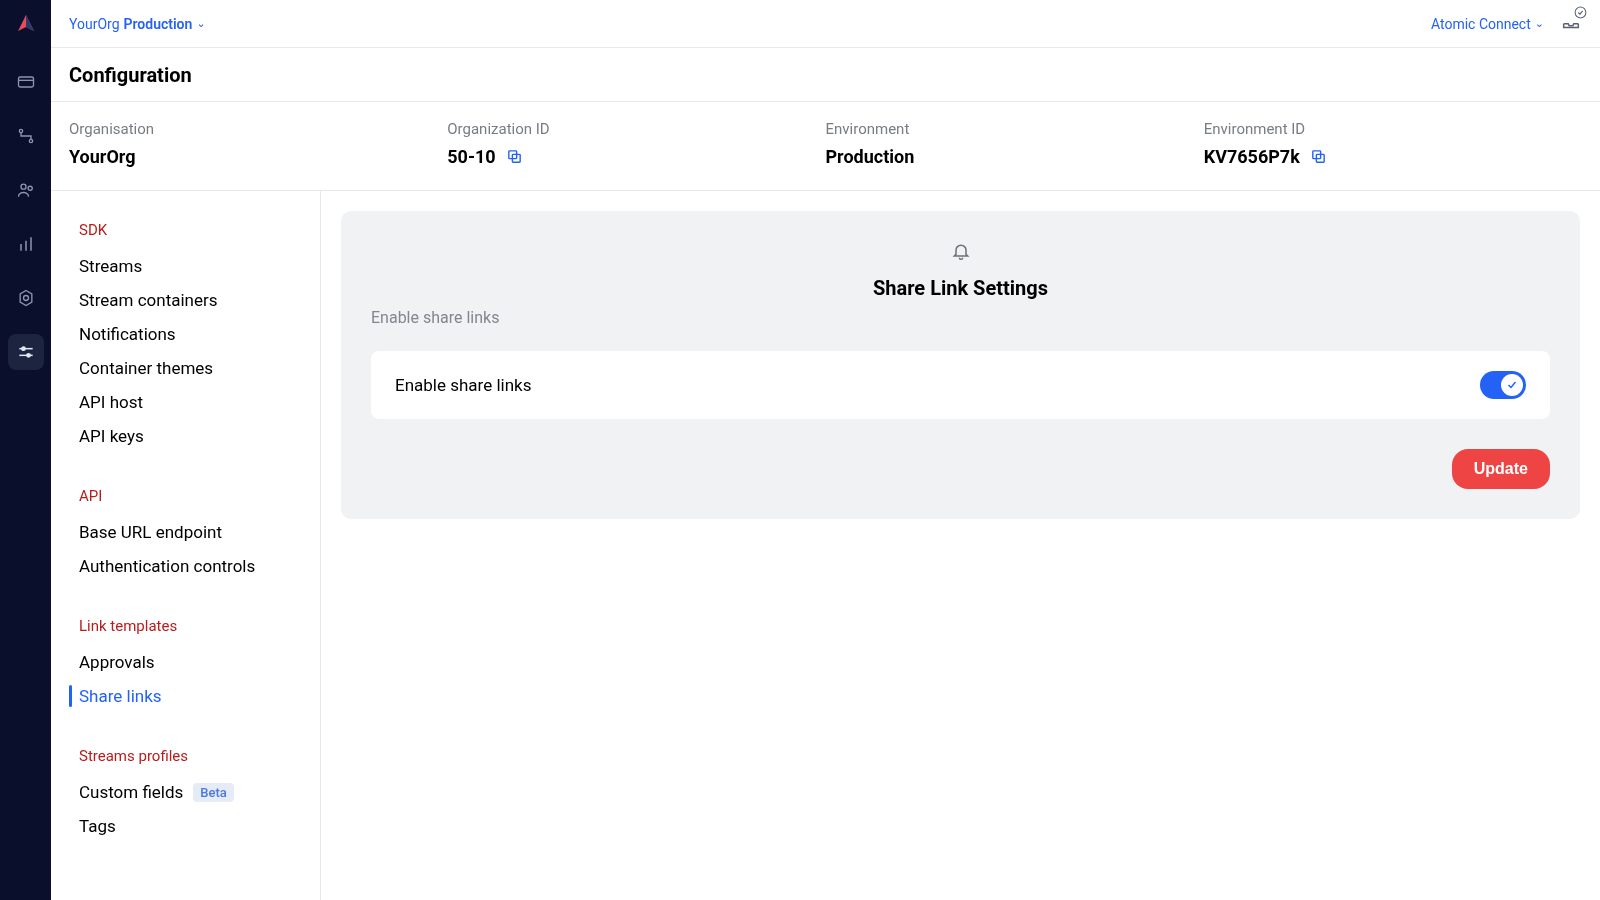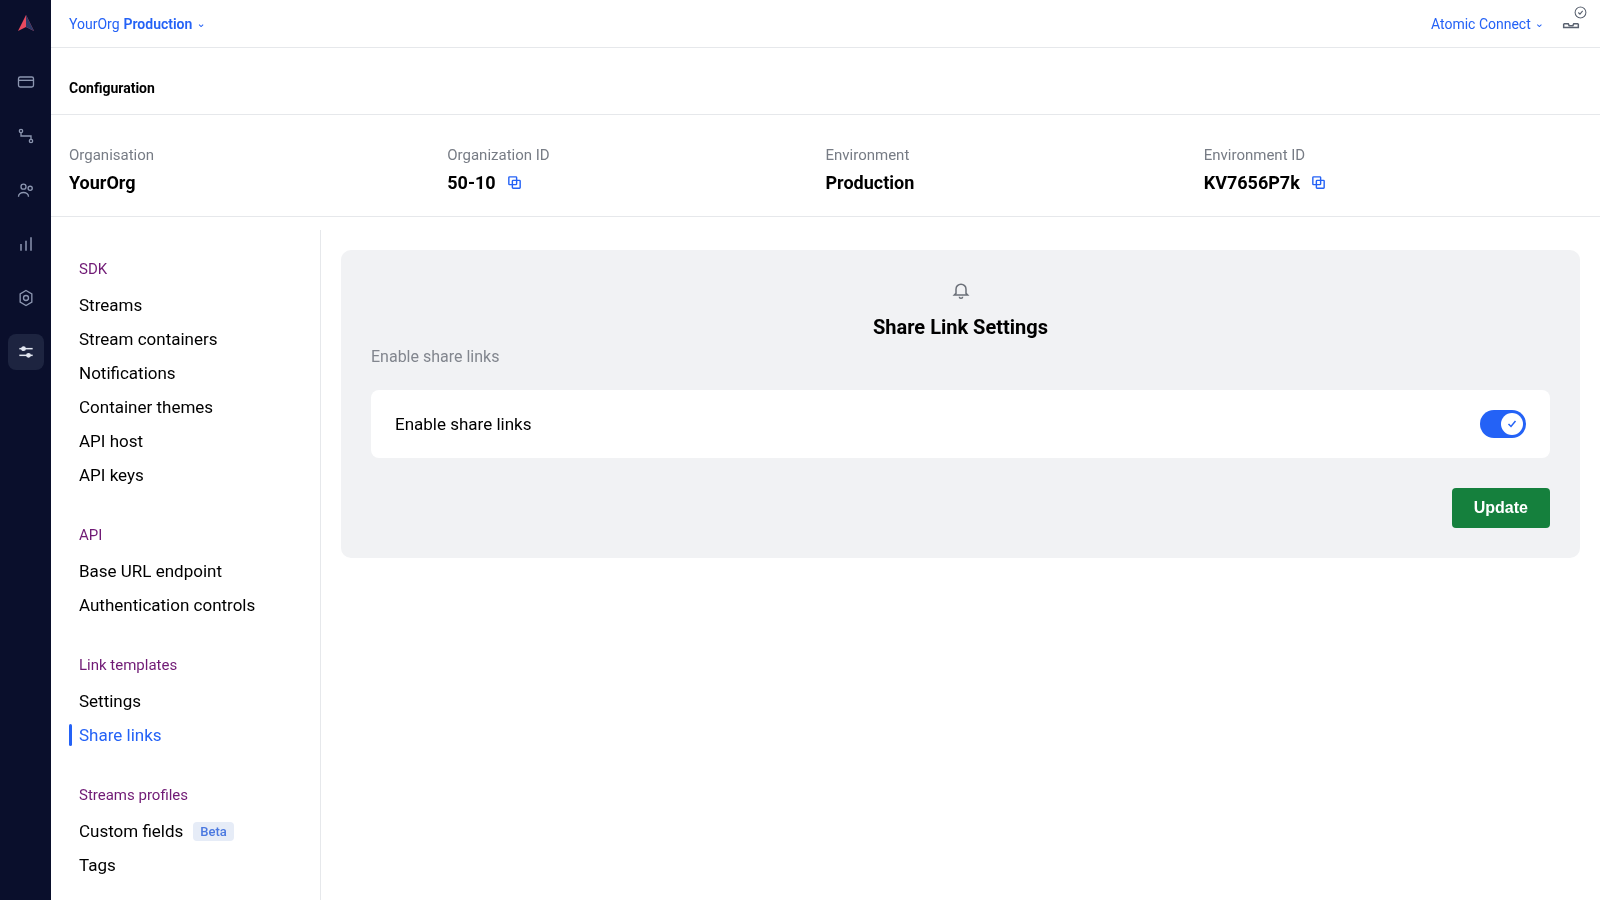--- a/index.html
+++ b/index.html
@@ -42,21 +42,20 @@
   cursor: pointer;
 }
 .rail-icon.active {
   background: #1d2440;
   color: #e2e6f0;
 }
 .main {
   flex: 1;
   display: flex;
   flex-direction: column;
-  gap: 13px;
 }
 
 .topbar {
   height: 48px;
   border-bottom: 1px solid #e6e8eb;
   display: flex;
   align-items: center;
   padding: 0 18px;
   justify-content: space-between;
 }
@@ -89,21 +88,21 @@
 }
 
 .page-title-bar {
   height: 54px;
   border-bottom: 1px solid #e6e8eb;
   display: flex;
   align-items: center;
   padding: 0 18px;
 }
 .page-title {
-  font-size: 14px;
+  font-size: 20px;
   font-weight: 700;
 }
 
 .info-strip {
   height: 89px;
   border-bottom: 1px solid #e6e8eb;
   display: flex;
   padding: 18px;
 }
 .info-block {
@@ -133,21 +132,21 @@
   overflow: hidden;
 }
 
 .sidebar {
   width: 270px;
   border-right: 1px solid #e6e8eb;
   padding: 20px 0 20px 0;
   overflow-y: auto;
 }
 .sidebar-group-label {
-  color: #701a75;
+  color: #b91c1c;
   font-size: 15px;
   padding: 10px 18px 10px 28px;
 }
 .sidebar-item {
   font-size: 17px;
   padding: 7px 18px 7px 28px;
   cursor: pointer;
   display: flex;
   align-items: center;
   gap: 10px;
@@ -234,27 +233,27 @@
   align-items: center;
   justify-content: center;
   color: #2462f6;
 }
 .panel-actions {
   display: flex;
   justify-content: flex-end;
   margin-top: 30px;
 }
 .btn-update {
-  background: #15803d;
+  background: #ef4444;
   color: #fff;
   border: none;
   padding: 11px 22px;
   font-size: 16px;
   font-weight: 600;
-  border-radius: 4px;
+  border-radius: 16px;
   cursor: pointer;
 }
 .chevron { font-size: 11px; }
 </style>
 </head>
 <body>
 
 <div class="app">
   <div class="rail">
     <div class="rail-logo">
@@ -395,21 +394,21 @@
           <div class="sidebar-group-label">API</div>
           <div class="sidebar-item">
             <span>Base URL endpoint</span>
           </div>
           <div class="sidebar-item">
             <span>Authentication controls</span>
           </div>
           <div class="sidebar-group-gap"></div>
           <div class="sidebar-group-label">Link templates</div>
           <div class="sidebar-item">
-            <span>Settings</span>
+            <span>Approvals</span>
           </div>
           <div class="sidebar-item active">
             <span>Share links</span>
           </div>
           <div class="sidebar-group-gap"></div>
           <div class="sidebar-group-label">Streams profiles</div>
           <div class="sidebar-item">
             <span>Custom fields</span>
             <span class="badge">Beta</span>
           </div>

